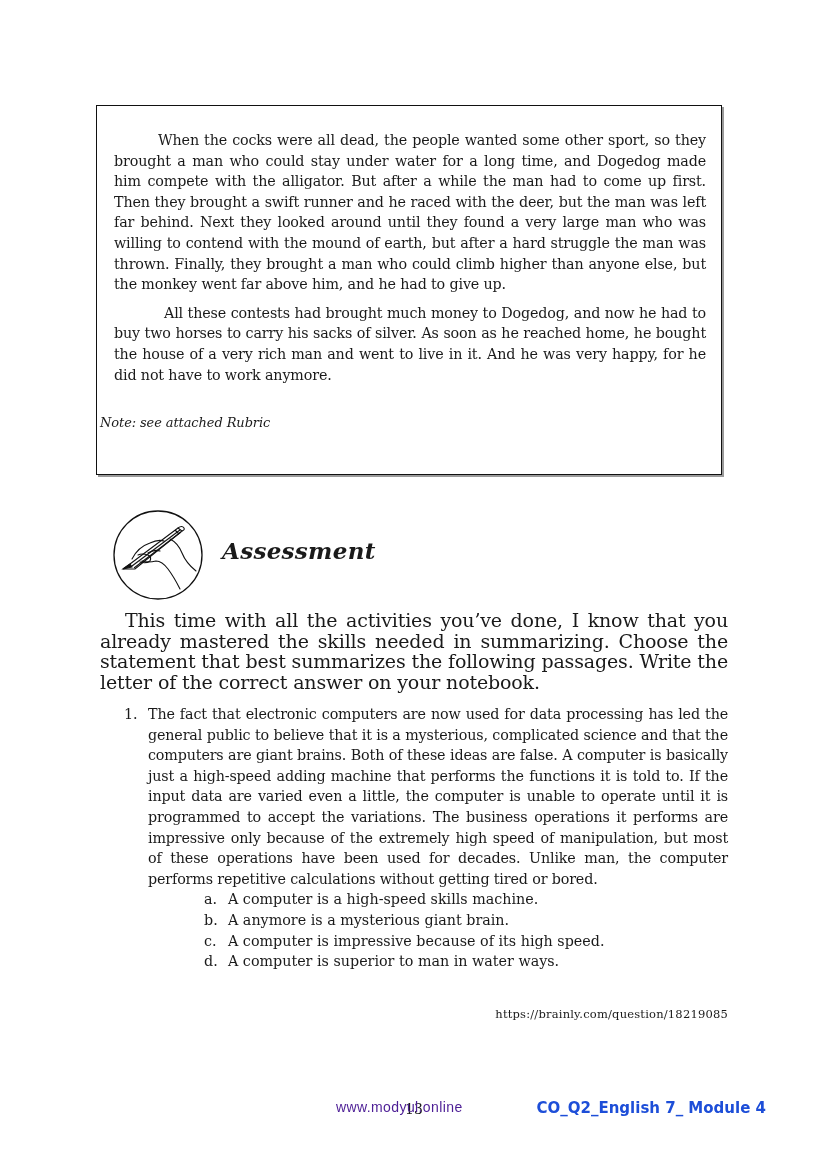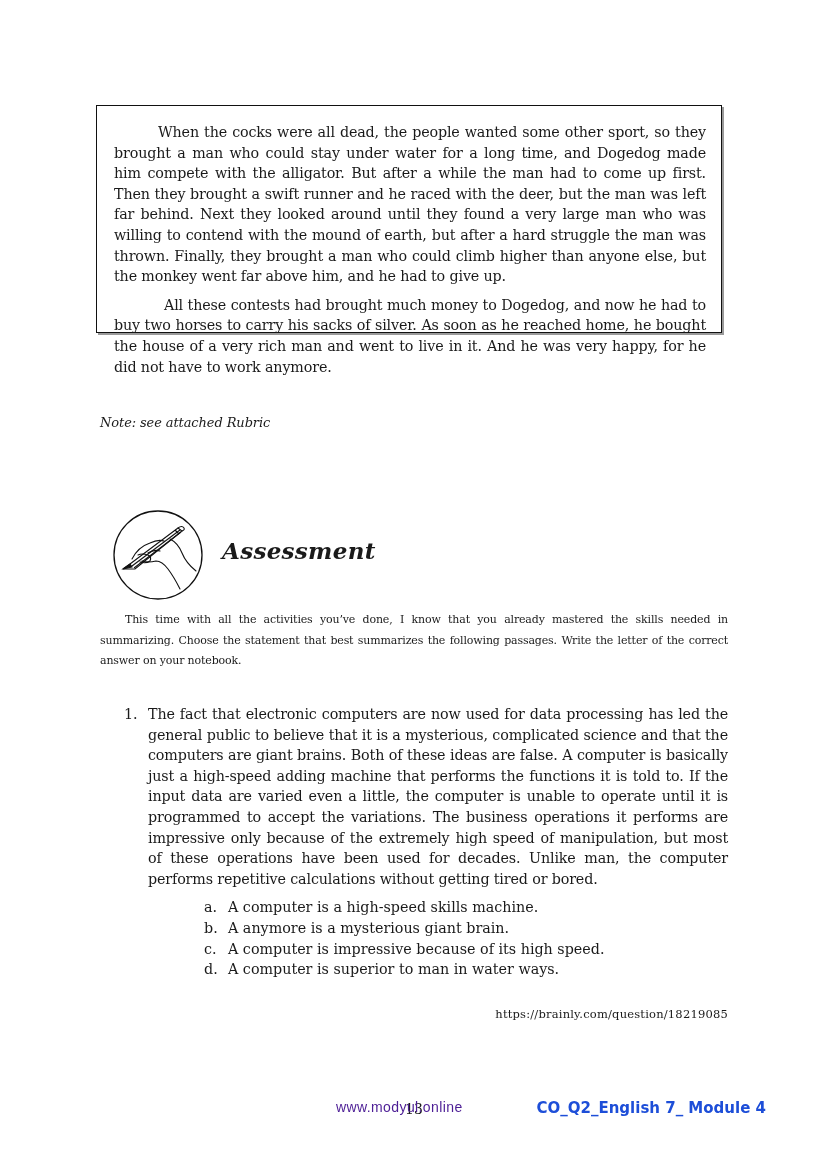--- a/index.html
+++ b/index.html
@@ -2,47 +2,47 @@
 <html><head>
 <meta charset="utf-8">
 <style>
   html, body { margin: 0; padding: 0; background: #ffffff; }
   body {
     width: 826px; height: 1169px; position: relative; overflow: hidden;
     font-family: "DejaVu Serif", "Liberation Serif", serif;
     color: #1a1a1a;
   }
   .story-box {
-    position: absolute; left: 96px; top: 105px; width: 626px; height: 228px;
+    position: absolute; left: 96px; top: 105px; width: 626px; height: 370px;
     border: 1.5px solid #111; box-shadow: 2px 2px 0 #9a9a9a;
-    box-sizing: border-box; padding: 16px 15px 0 17px;
+    box-sizing: border-box; padding: 24px 15px 0 17px;
   }
   .story-box p {
     margin: 0; font-size: 14.3px; line-height: 20.6px; text-align: justify;
     text-indent: 44px; letter-spacing: -0.15px;
   }
   .story-box p + p { margin-top: 8px; text-indent: 50px; }
   .note {
     position: absolute; left: 100px; top: 415px; font-size: 13px; font-style: italic;
     letter-spacing: -0.1px;
   }
   .assess-icon { position: absolute; left: 112px; top: 509px; width: 92px; height: 92px; }
   .assess-title {
     position: absolute; left: 222px; top: 537px; font-size: 23px; font-weight: bold;
     font-style: italic; letter-spacing: 0.3px; text-align: center;
   }
   .intro {
-    position: absolute; left: 100px; top: 610px; width: 628px; font-size: 11px;
+    position: absolute; left: 100px; top: 610px; width: 628px; font-size: 19px;
     line-height: 20.6px; text-align: justify; text-indent: 25px; margin: 0;
     letter-spacing: -0.15px;
   }
   .question { position: absolute; left: 124px; top: 704px; width: 604px; }
   .q-num { position: absolute; left: 0; top: 0; font-size: 14.3px; line-height: 20.6px; }
   .q-text {
-    margin: 0 0 8px 24px; font-size: 14.3px; line-height: 20.6px; text-align: justify;
+    margin: 0 0 0 24px; font-size: 14.3px; line-height: 20.6px; text-align: justify;
     letter-spacing: -0.15px;
   }
   .choices { list-style: none; margin: 0; padding: 0 0 0 80px; }
   .choices li { font-size: 14.3px; line-height: 20.6px; display: flex; }
   .choices .letter { width: 24px; flex: none; }
   .source {
     position: absolute; right: 98px; top: 1007px; font-size: 11.5px; letter-spacing: 0.2px; text-align: center;
   }
   .page-num { position: absolute; left: 405px; top: 1101px; font-size: 14px; }
   .module-code {

